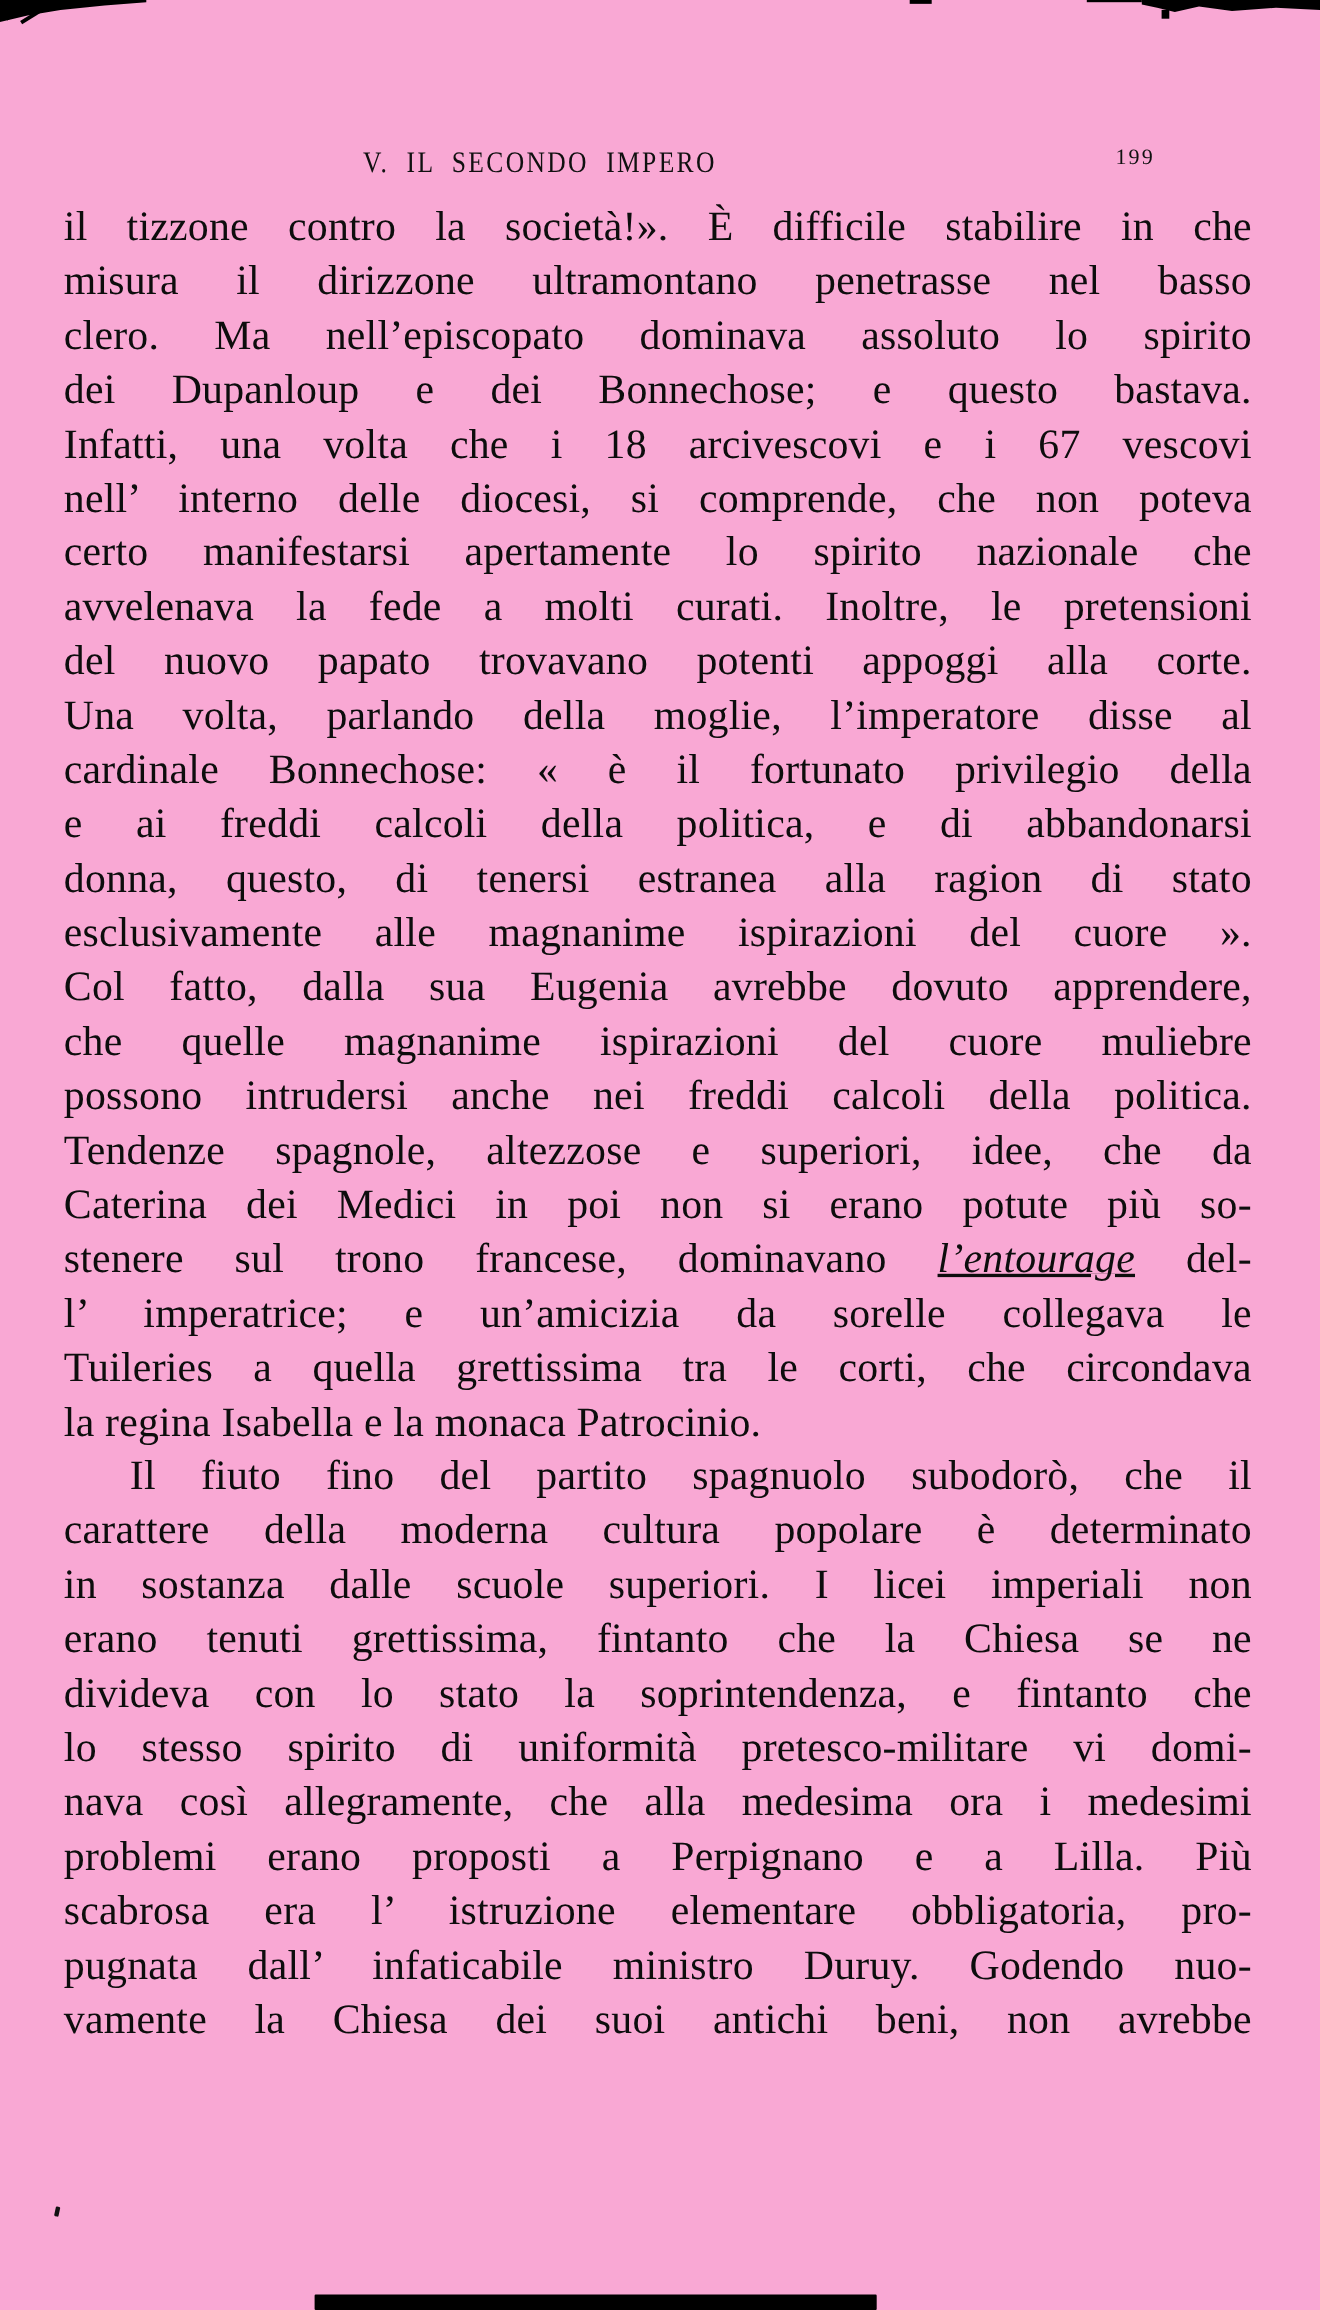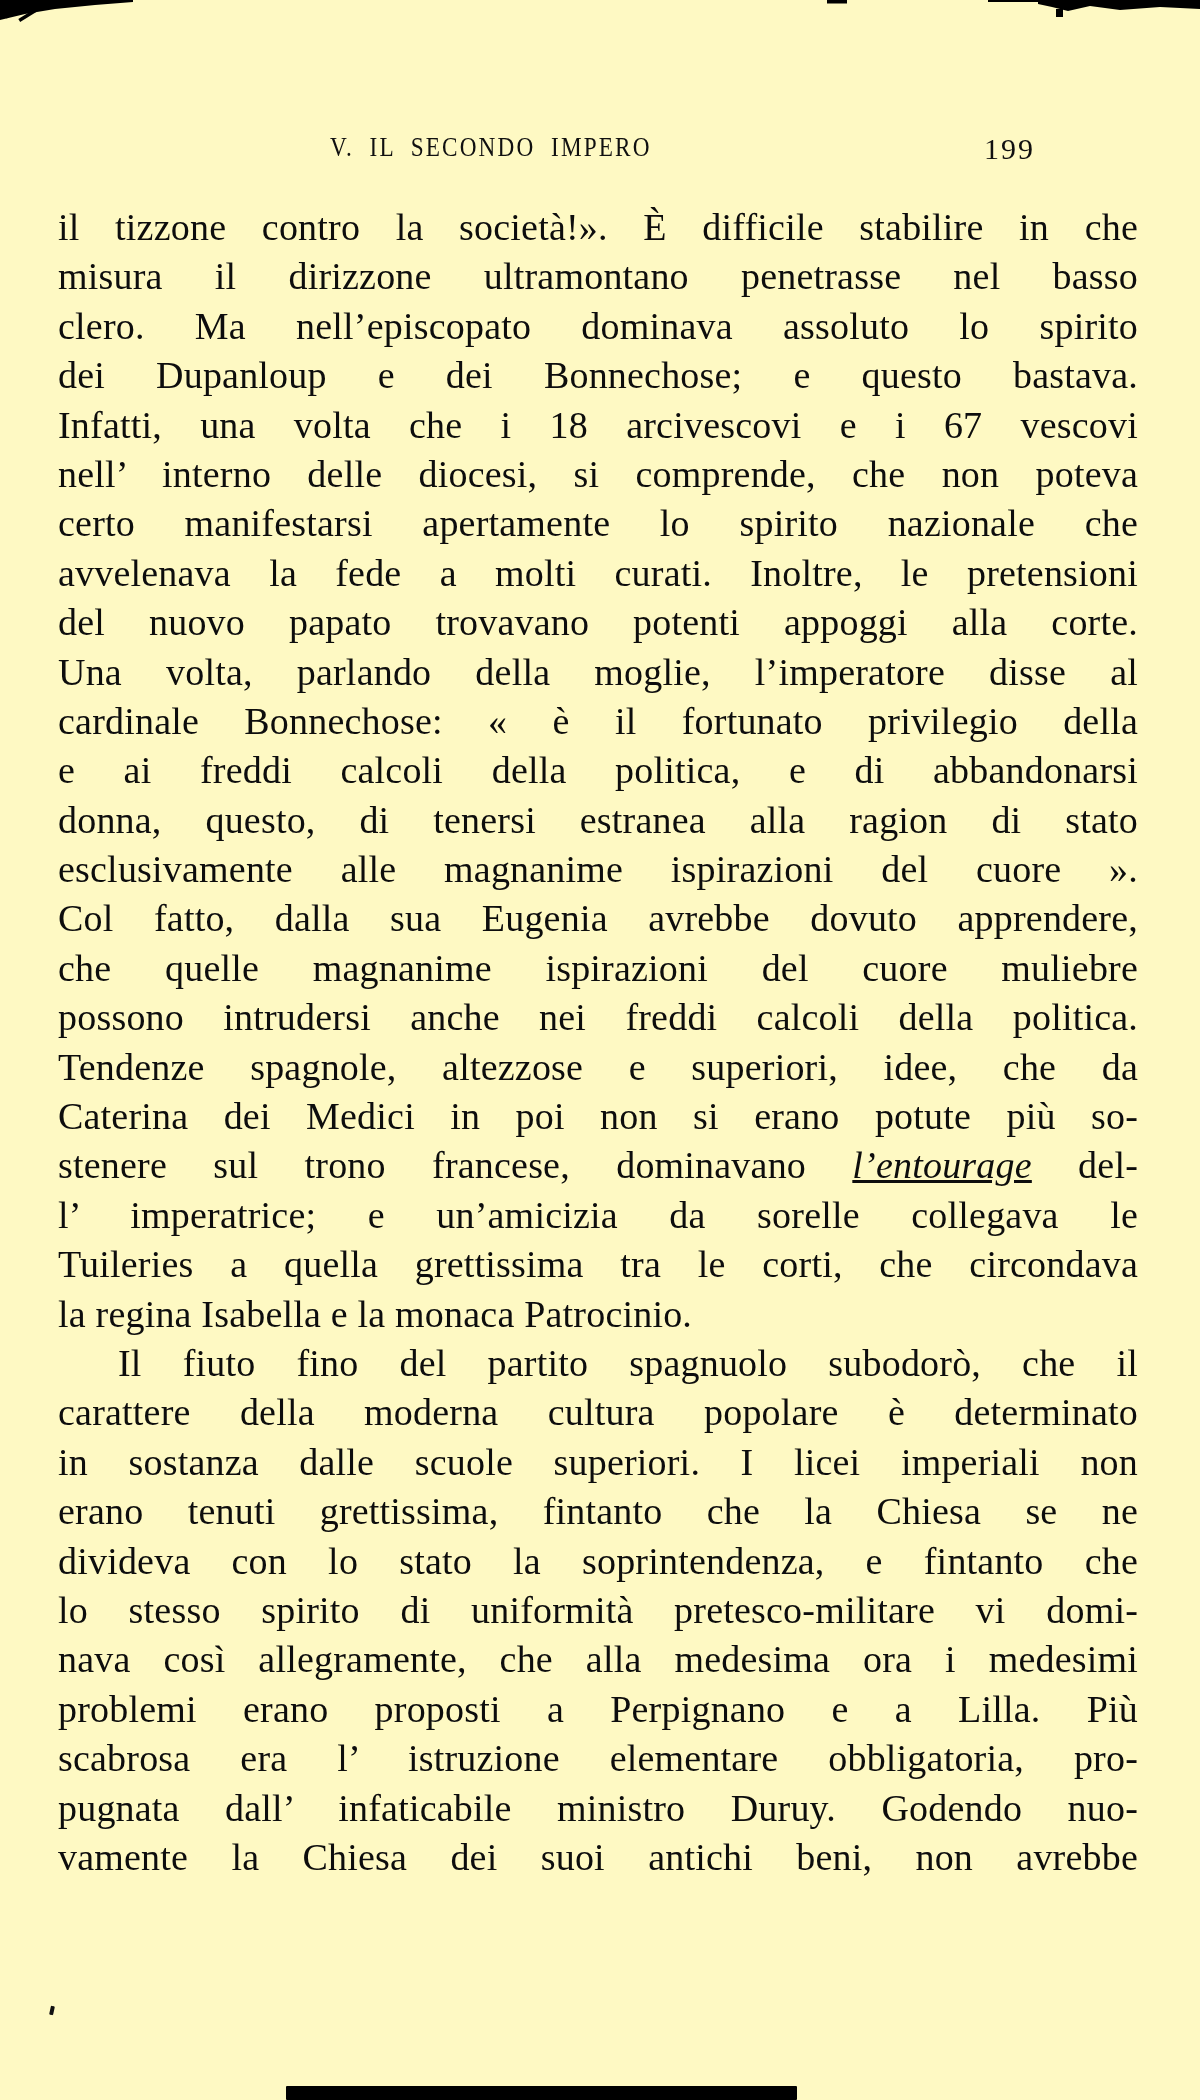--- a/index.html
+++ b/index.html
@@ -3,36 +3,36 @@
 <meta charset="utf-8">
 <style>
   html,body{margin:0;padding:0;}
   body{
     width:1200px;height:2100px;
     background:#ffffff;
     font-family:"Liberation Serif","DejaVu Serif",serif;
     position:relative;
     overflow:hidden;
   }
-  .sheet{position:absolute;inset:0;background:#fef9c3;}
+  .sheet{position:absolute;inset:0;background:#f9a8d4;}
   .top-band{position:absolute;left:0;top:0;}
   .running-head{
     position:absolute;left:330px;top:133px;
     font-size:27px;line-height:1.1;color:#101010;
     letter-spacing:2.5px;word-spacing:9px;
     transform:scaleX(0.86);transform-origin:left top;
     white-space:nowrap;
   }
   .page-number{
-    position:absolute;left:984px;top:132px;
-    font-size:30px;line-height:1.1;color:#101010;
+    position:absolute;left:1014px;top:132px;
+    font-size:20px;line-height:1.1;color:#101010;
     letter-spacing:2px;white-space:nowrap;
   }
   .text-block{
-    position:absolute;left:58px;top:203px;width:1080px;
+    position:absolute;left:58px;top:182px;width:1080px;
     font-size:38px;color:#0d0d0d;
   }
   .line{
     height:49.4px;line-height:49.4px;
     text-align:justify;text-align-last:justify;
     white-space:nowrap;
     letter-spacing:0.2px;
   }
   .line.indent{text-indent:60px;}
   .line.nojust{text-align:left;text-align-last:left;}

